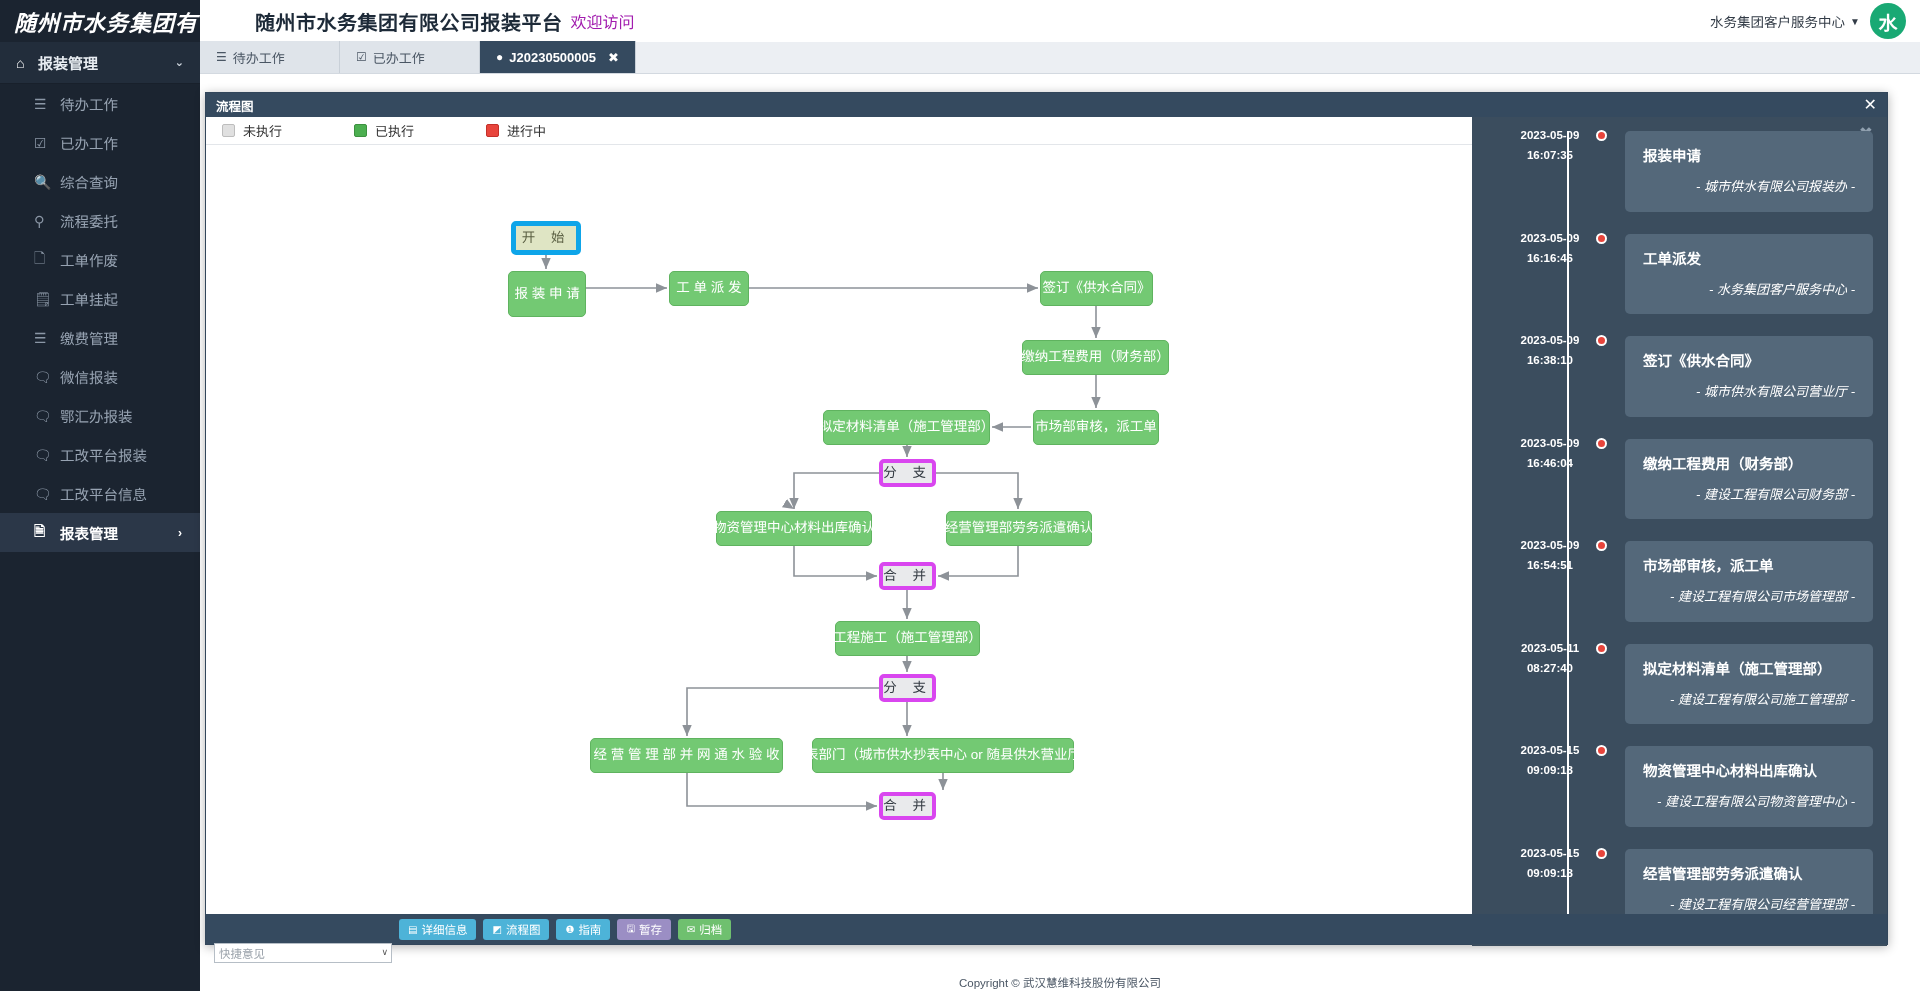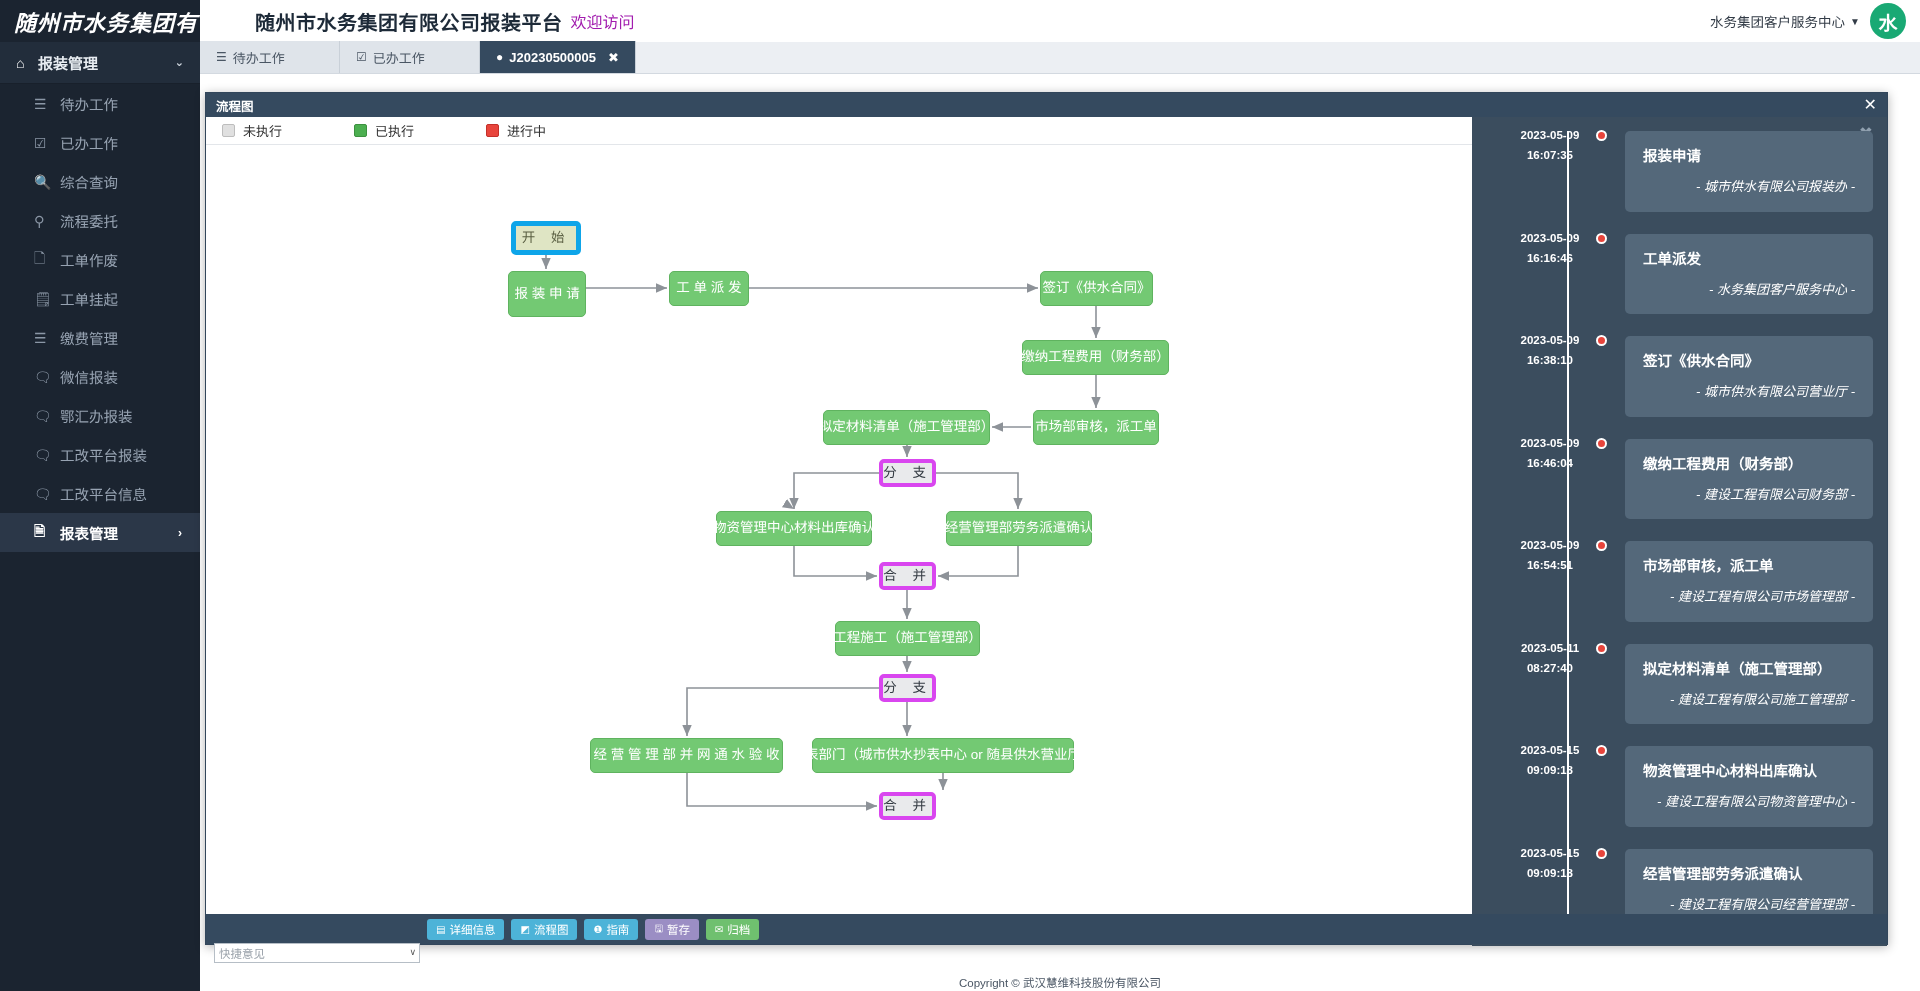--- a/index.html
+++ b/index.html
@@ -155,21 +155,21 @@
   }
   .tl-title { font-size:14.5px; font-weight:bold; margin-bottom:12px; }
   .tl-actor { font-size:13px; font-style:italic; text-align:right; line-height:1.5; }
 
   
   #bottombar {
     position:absolute; left:0; bottom:0; width:100%; height:30px;
     background:#354a5f; display:flex; align-items:center; padding:0 8px; gap:7px;
   }
   #opinion {
-    width:206px; height:20px; background:#ffffff; border:1px solid #b6bec6;
+    width:178px; height:20px; background:#ffffff; border:1px solid #b6bec6;
     font-size:11.5px; color:#9aa2aa; display:flex; align-items:center;
     padding:0 4px; position:relative;margin-top:48px;
   }
   #opinion .caret {
     position:absolute; right:3px; top:3px; font-size:9px; color:#555;
   }
   .bbtn {
     height:21px; padding:0 9px; border-radius:3px; color:#ffffff;
     font-size:11.5px; display:flex; align-items:center; gap:4px;
     cursor:pointer; white-space:nowrap;

